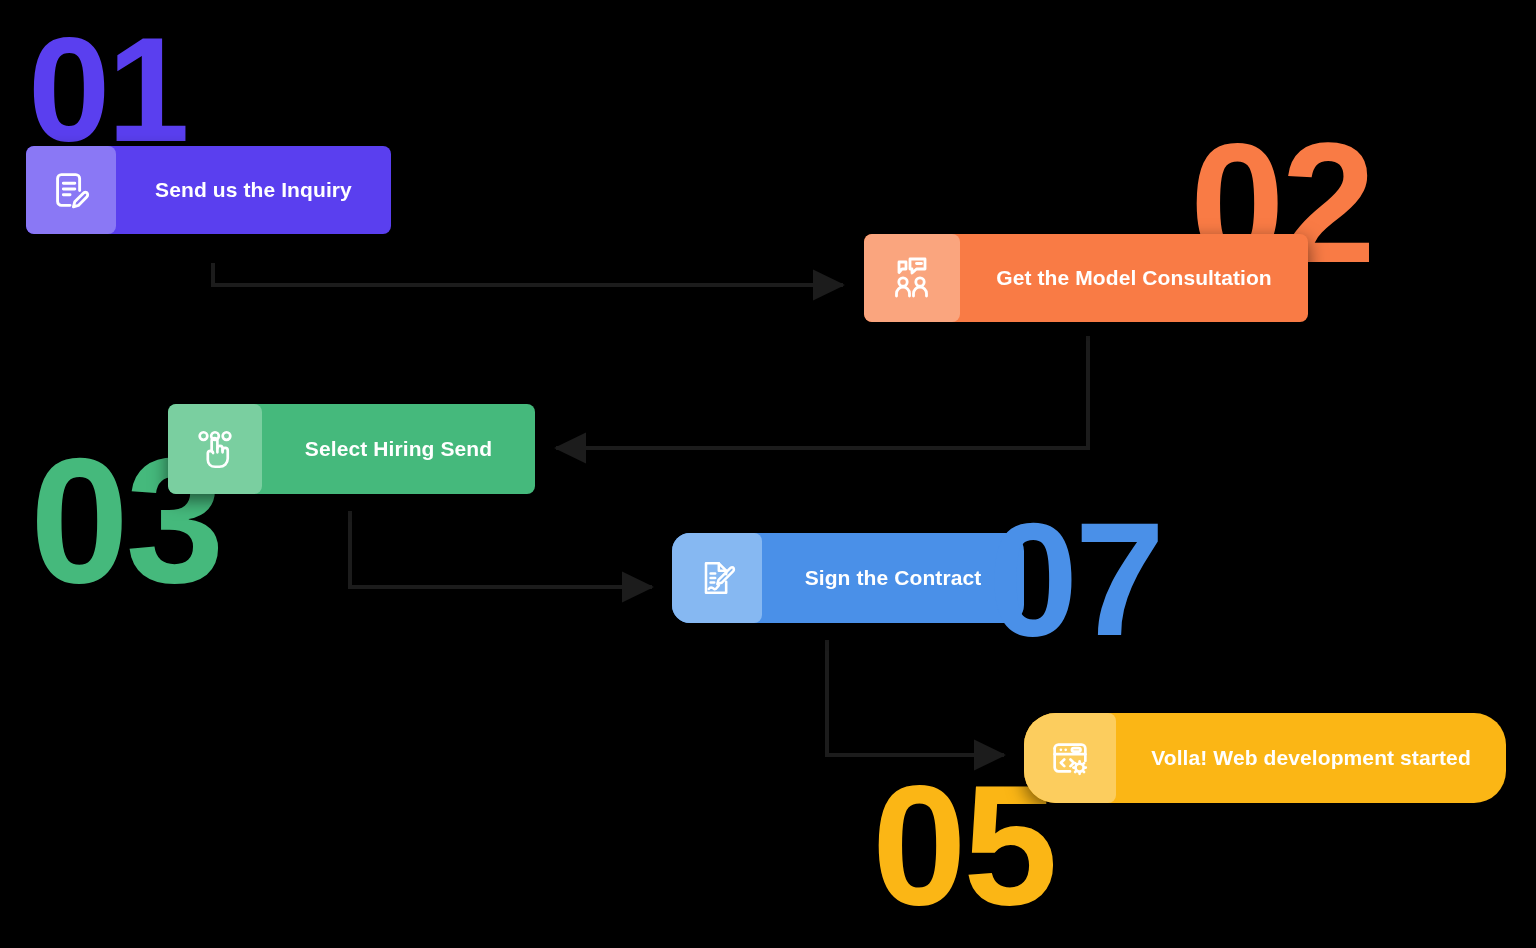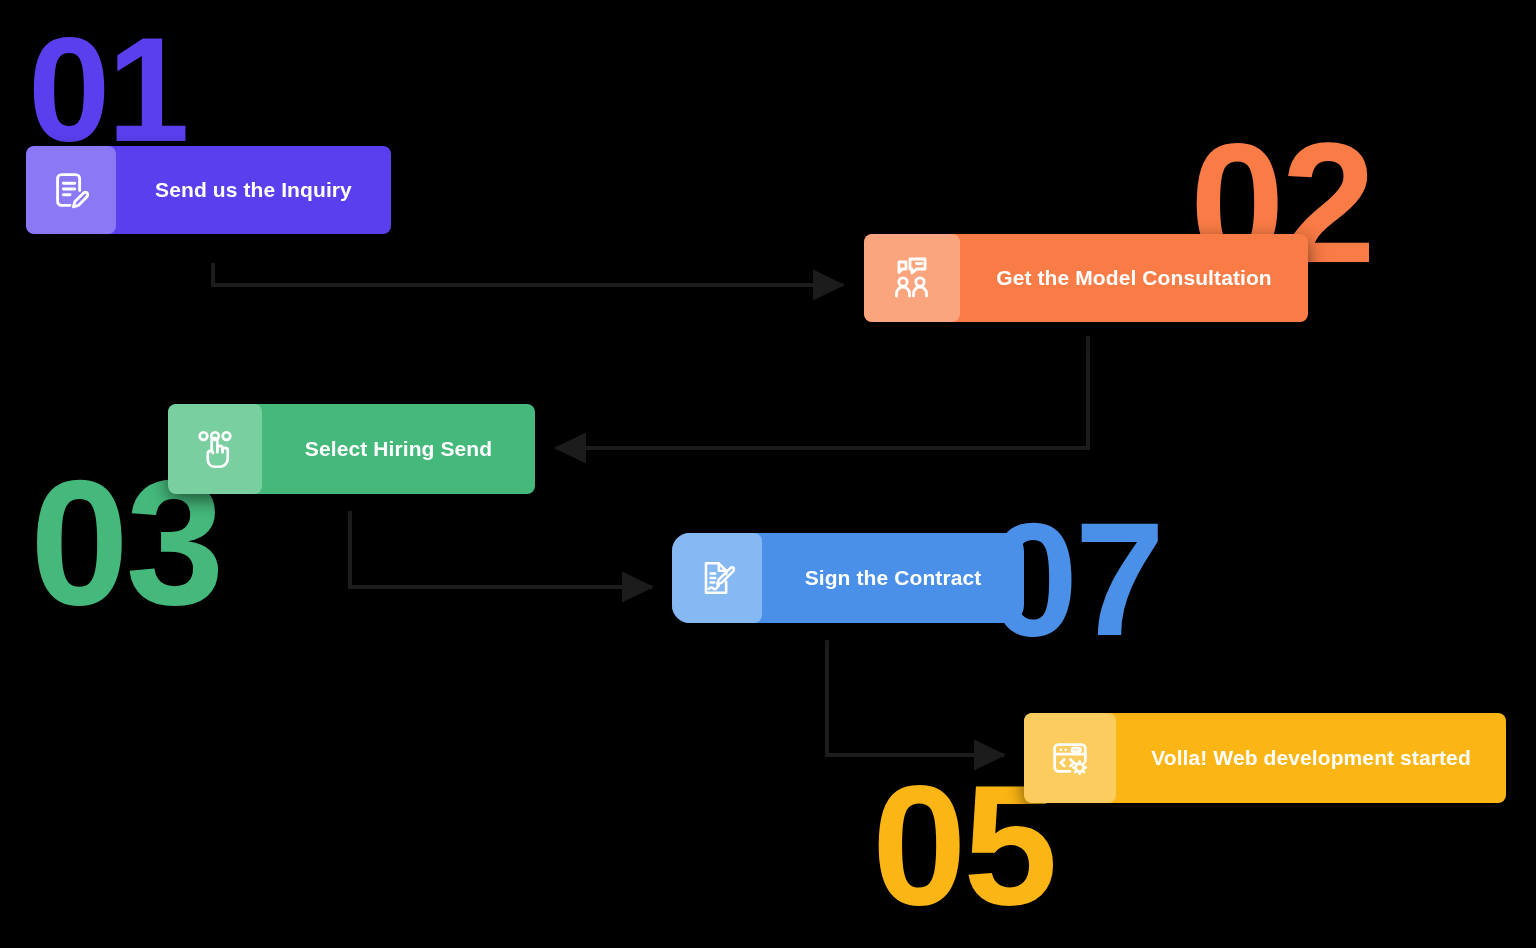--- a/index.html
+++ b/index.html
@@ -78,21 +78,21 @@
   #card-3 { left: 168px;  top: 404px; width: 367px; height: 90px; }
   #card-3 .card-icon { width: 94px; }
   #card-4 { left: 672px;  top: 533px; width: 352px; height: 90px; }
   #card-4 .card-icon { width: 90px; }
   #card-5 { left: 1024px; top: 713px; width: 482px; height: 90px; }
   #card-5 .card-icon { width: 92px; }
 
   
   #num-1 { left: 28px;   top: 16px;  font-size: 148px; z-index: 1; }
   #num-2 { left: 1190px; top: 118px; font-size: 170px; z-index: 1; }
-  #num-3 { left: 30px;   top: 454px; font-size: 178px; z-index: 1; }
+  #num-3 { left: 30px;   top: 432px; font-size: 178px; z-index: 1; }
   #num-4 { left: 988px;  top: 498px; font-size: 162px; z-index: 6; }
   #num-5 { left: 872px;  top: 760px; font-size: 170px; z-index: 1; }
 
   .layer-cards { position: absolute; left:0; top:0; width:1512px; height:948px; z-index: 4; }
 </style>
 </head>
 <body>
 
 <div id="stage">
 
@@ -173,21 +173,21 @@
           <path d="M34 20V16L26 8H12v32h22V28"></path>
           <path d="M26 8v8h8"></path>
           <path d="M17 19h5M17 24h5M17 29h4"></path>
           <path d="M15 36c2.5-3.5 4-1 6 0s3.5-2 5-4"></path>
           <path d="M41.5 12.5a3 3 0 0 1 0 4.3L29 29.3l-4.6 1.3 1.3-4.6 12.5-12.5a3 3 0 0 1 3.3-1z"></path>
         </svg>
       </div>
       <div class="card-label">Sign the Contract</div>
     </div>
 
-    <div class="card" id="card-5" style="background:#FBB615;">
+    <div class="card" id="card-5" style="background:#FBB615;border-radius:32px;">
       <div class="card-icon" style="background:#FCCD5E;">
         <svg width="46" height="46" viewBox="0 0 48 48" fill="none" stroke="#ffffff" stroke-width="2.8" stroke-linecap="round" stroke-linejoin="round">
           <path d="M8 14a4 4 0 0 1 4-4h24a4 4 0 0 1 4 4v13"></path>
           <path d="M8 14v20a4 4 0 0 0 4 4h12"></path>
           <path d="M8 20h32"></path>
           <circle cx="14.5" cy="15.5" r="1.4" fill="#ffffff" stroke="none"></circle>
           <circle cx="19.5" cy="15.5" r="1.4" fill="#ffffff" stroke="none"></circle>
           <rect x="26" y="13.6" width="9" height="3.8" rx="1.9"></rect>
           <path d="M18 25.5L14.5 29 18 32.5"></path>
           <path d="M24.5 25.5L28 29l-3.5 3.5"></path>

